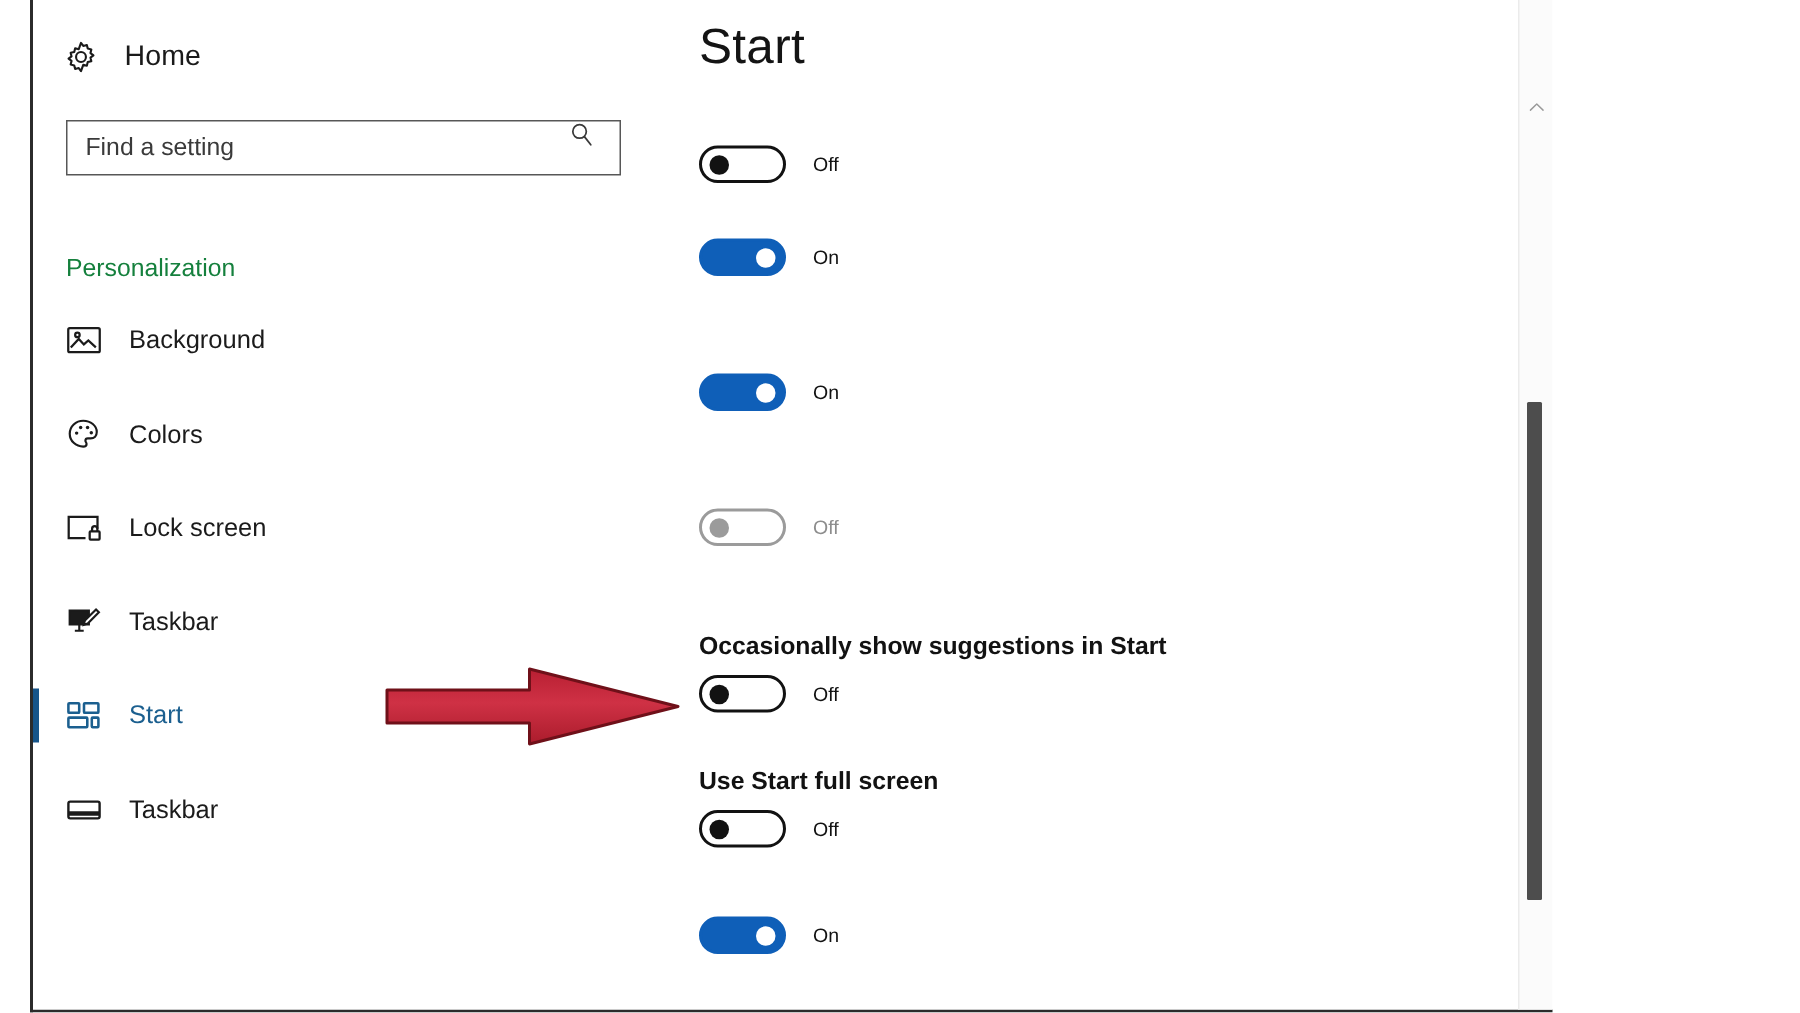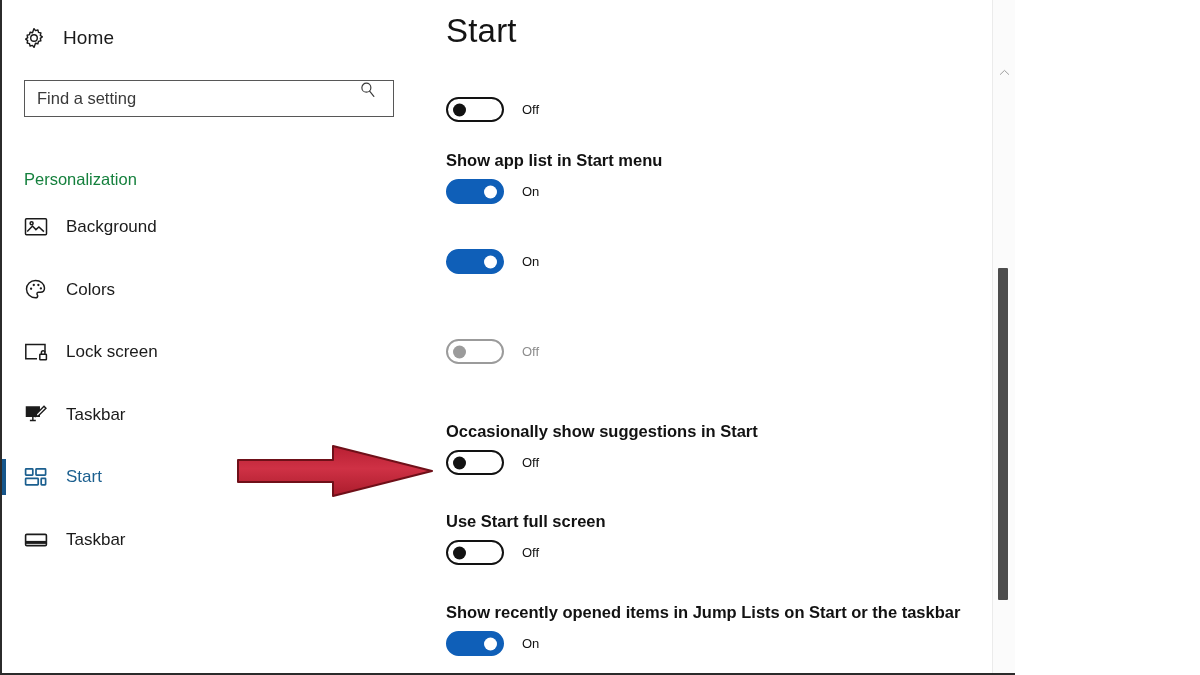--- a/index.html
+++ b/index.html
@@ -11,20 +11,21 @@
     position: relative;
     width: 1015px;
     height: 675px;
     background: #ffffff;
     font-family: "Liberation Sans", "DejaVu Sans", sans-serif;
     color: #1a1a1a;
     overflow: hidden;
     border-left: 2px solid #2b2b2b;
     border-bottom: 2px solid #2b2b2b;
     box-sizing: border-box;
+    margin-left: 20px;
   }
 
   
   #sidebar {
     position: absolute;
     left: 0; top: 0;
     width: 420px; height: 675px;
     background: #ffffff;
   }
   .home-row {
@@ -348,21 +349,20 @@
     <div class="setting" style="top:88px;">
       <div class="toggle-row">
         <div class="sw off">
             <span class="knob"></span>
           </div>
         <span class="s-state">Off</span>
       </div>
     </div>
 
     <div class="setting" style="top:150px;">
-      <div class="s-label">Show app list in Start menu</div>
       <div class="toggle-row">
         <div class="sw on">
             <span class="knob"></span>
           </div>
         <span class="s-state">On</span>
       </div>
     </div>
 
     <div class="setting" style="top:240px;">
       <div class="toggle-row">
@@ -396,21 +396,20 @@
       <div class="s-label">Use Start full screen</div>
       <div class="toggle-row">
         <div class="sw off">
             <span class="knob"></span>
           </div>
         <span class="s-state">Off</span>
       </div>
     </div>
 
     <div class="setting" style="top:602px;">
-      <div class="s-label">Show recently opened items in Jump Lists on Start or the taskbar</div>
       <div class="toggle-row">
         <div class="sw on">
             <span class="knob"></span>
           </div>
         <span class="s-state">On</span>
       </div>
     </div>
 
   </div>
 

